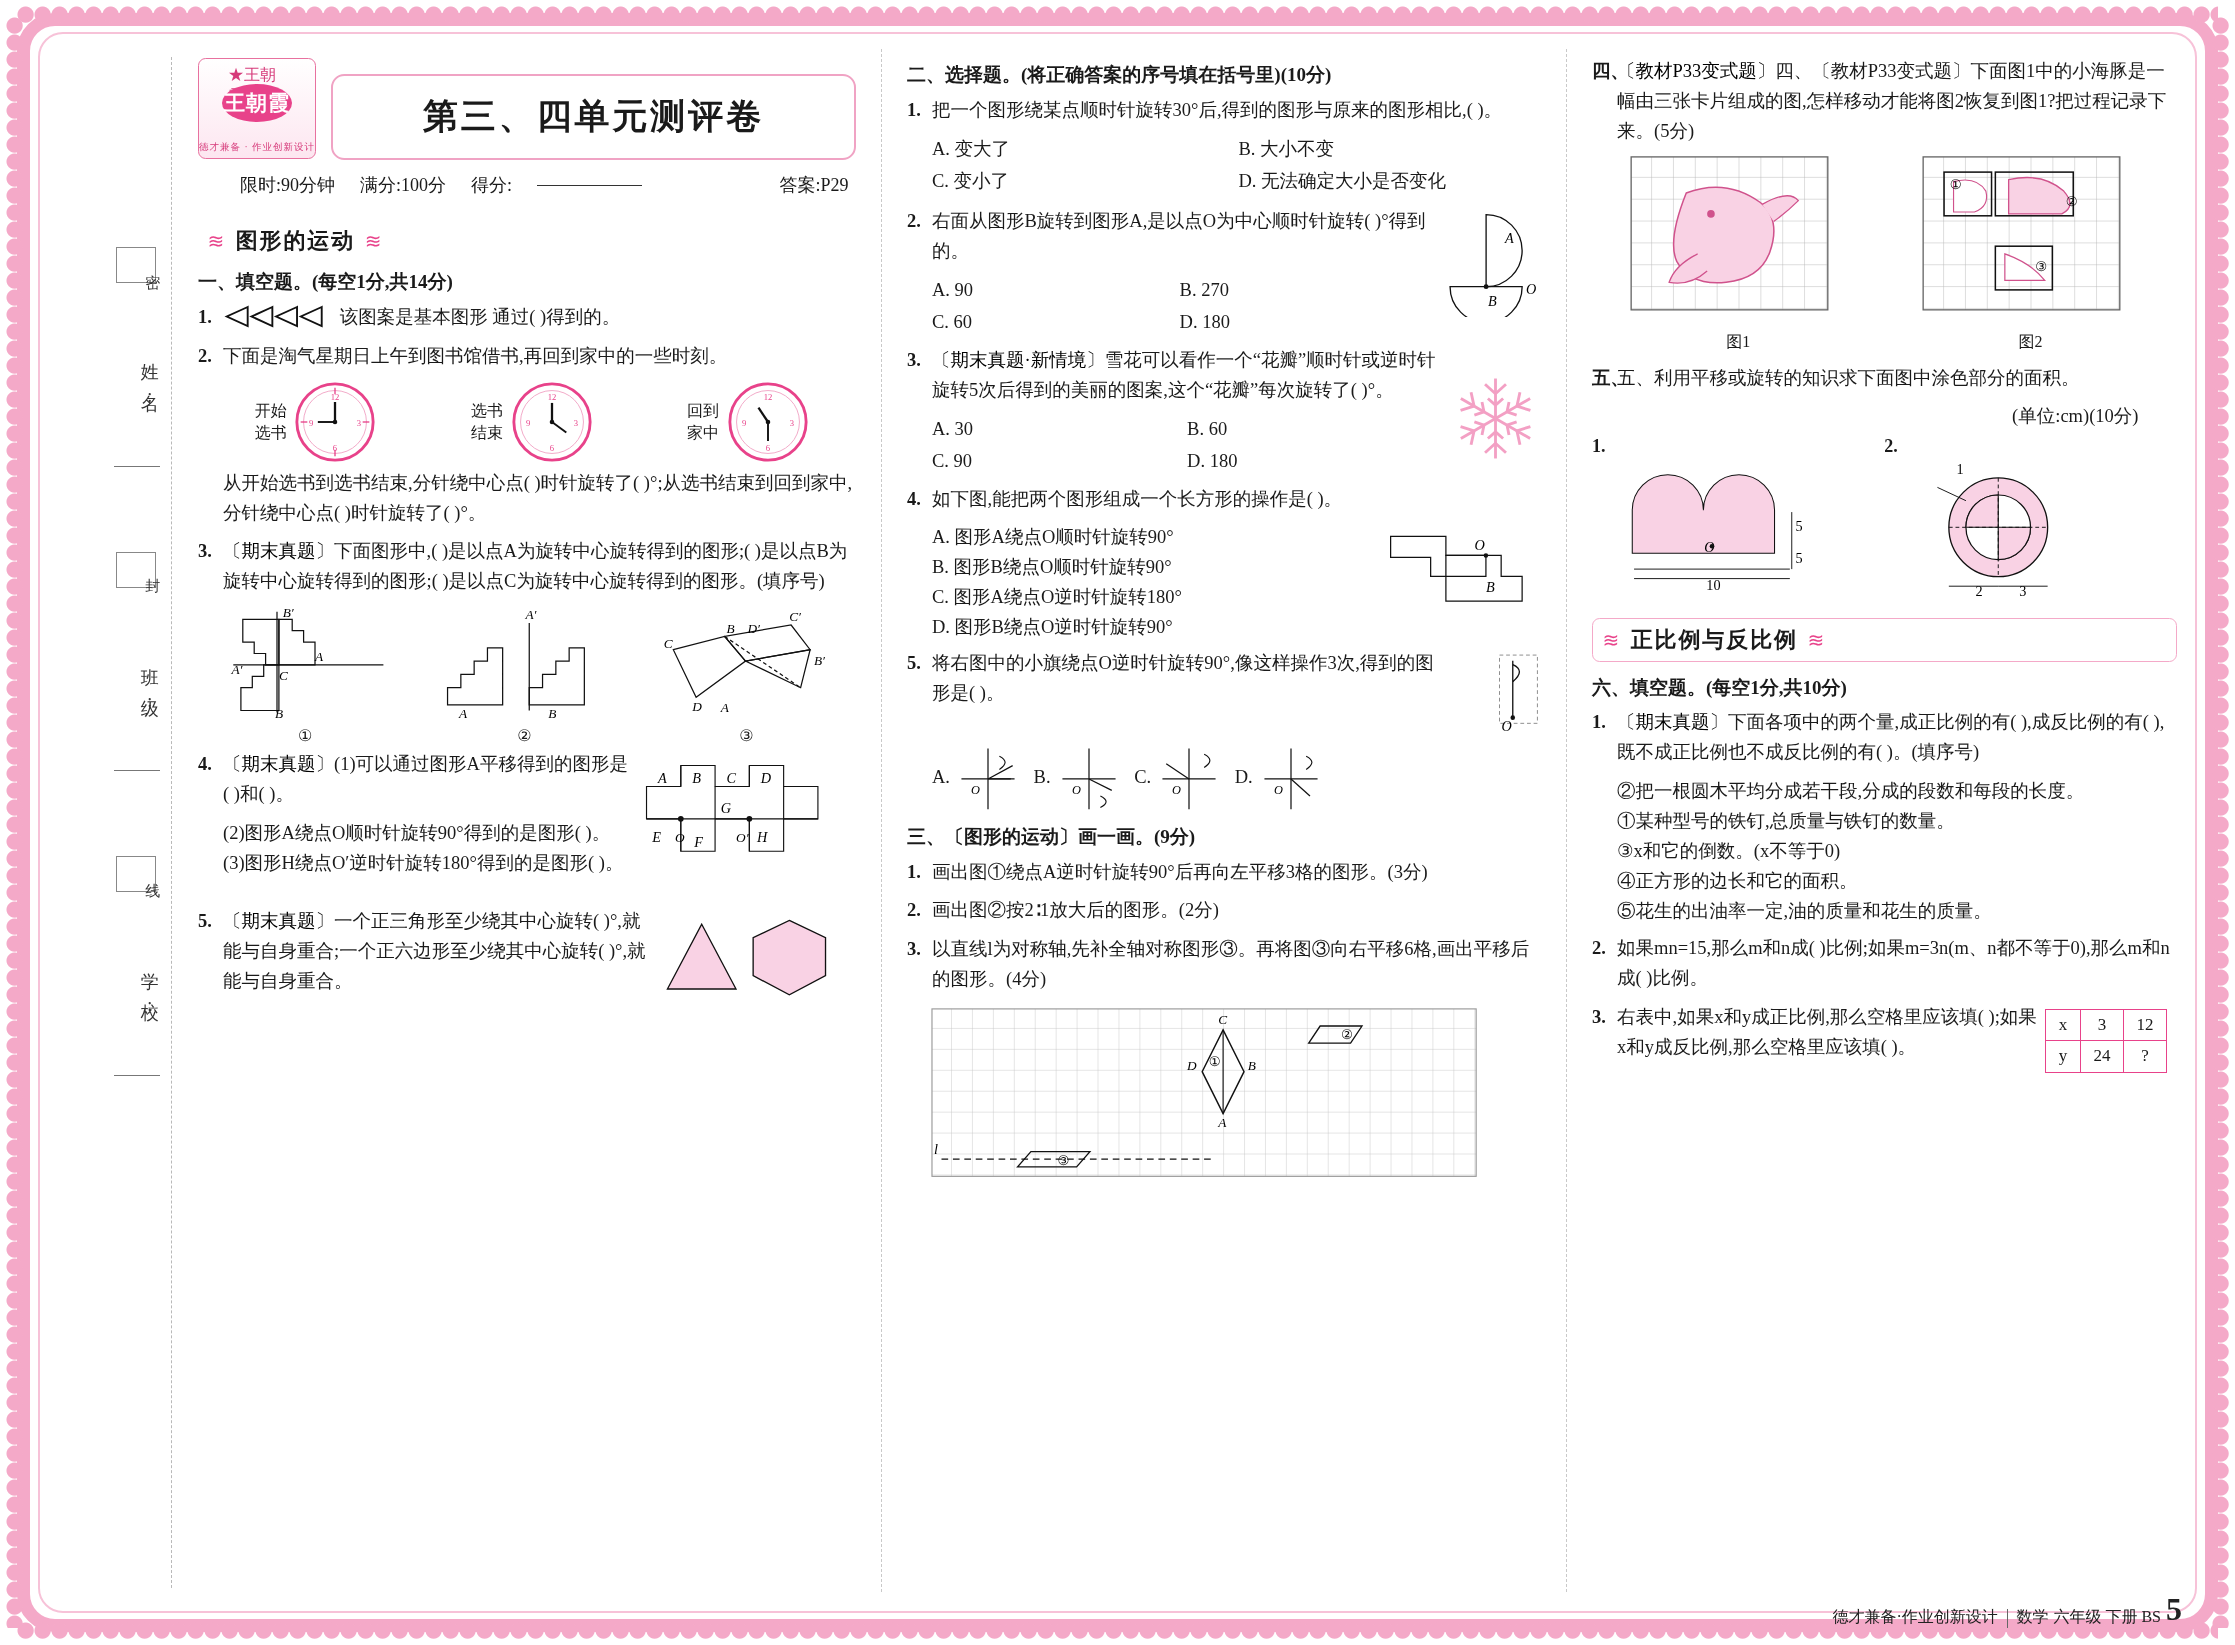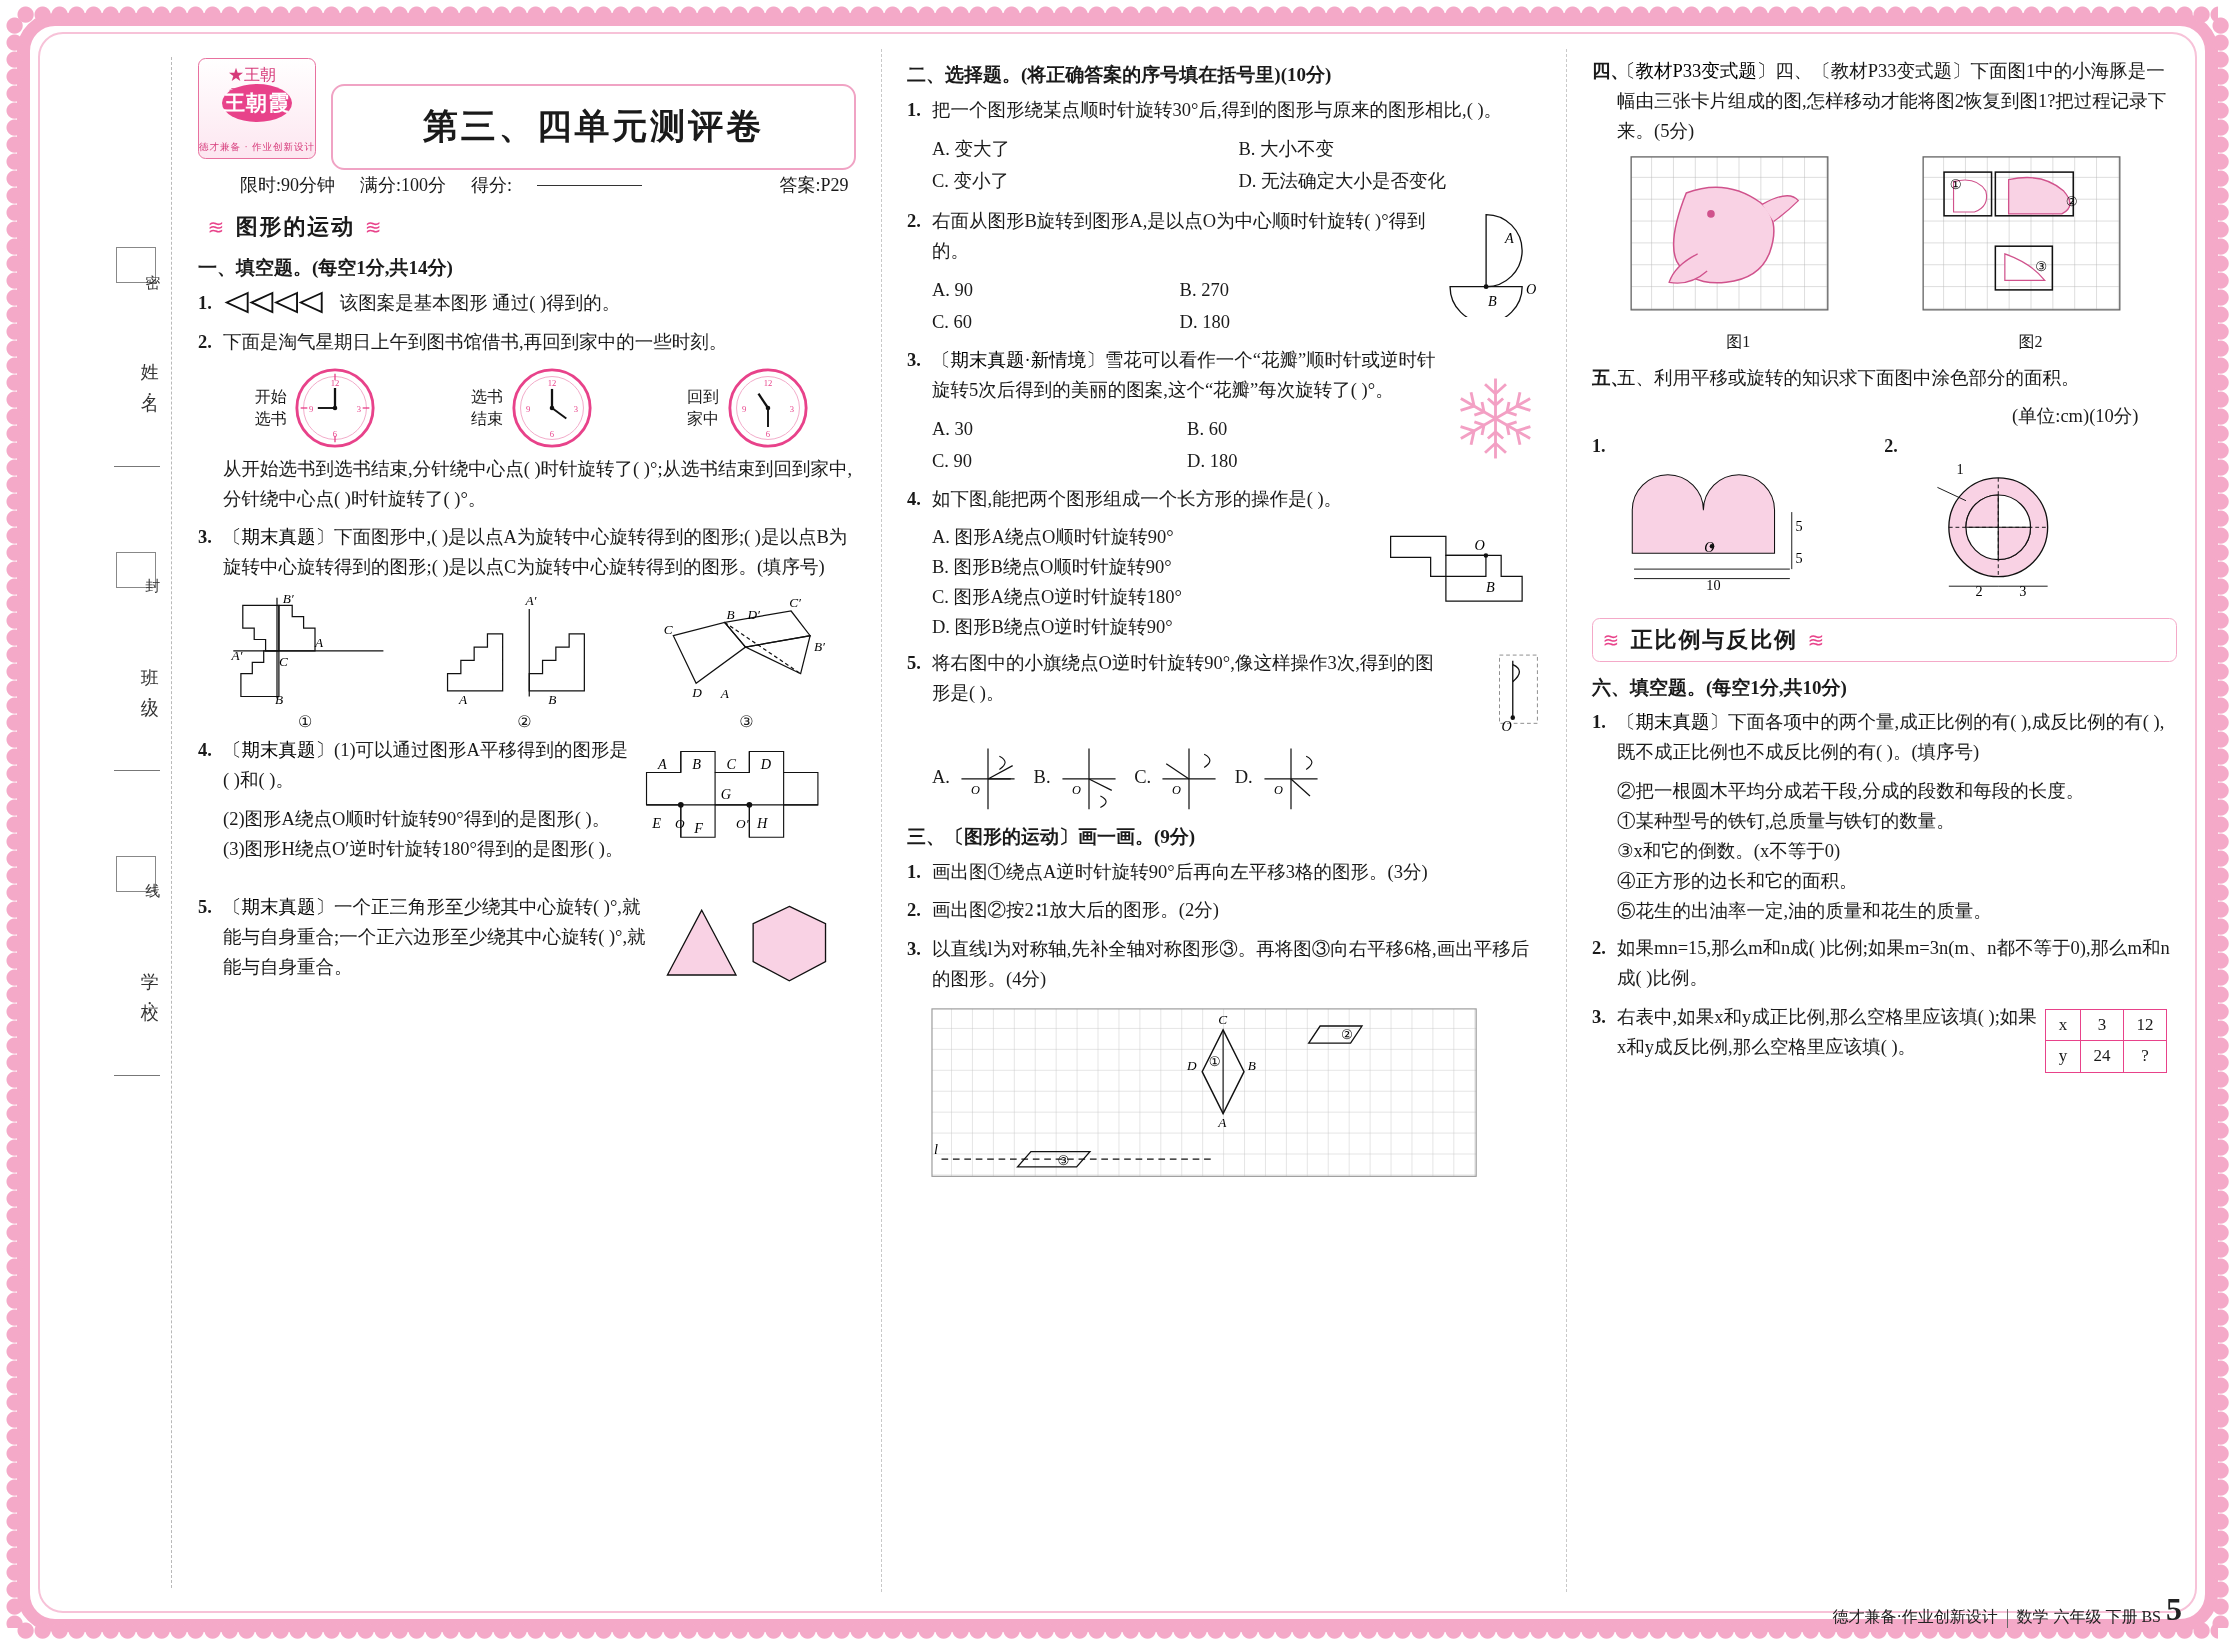--- a/index.html
+++ b/index.html
@@ -91,30 +91,30 @@
     position:absolute;left:50%;top:25px;transform:translateX(-50%);
     width:70px;height:38px;border-radius:50%;
     background:#e8428a;color:#fff;font-size:21px;font-weight:bold;
     text-align:center;line-height:38px;letter-spacing:1px;
   }
   .logo .sub{
     position:absolute;left:0;right:0;bottom:4.8px;text-align:right;
     font-size:9.5px;color:#d63a7a;letter-spacing:1px;
   }
   .title-box{
-    position:absolute;left:133px;right:0;top:27px;height:82px;
+    position:absolute;left:133px;right:0;top:17px;height:82px;
     border:2.9px solid #f0a3c4;border-radius:13.3px;
     display:flex;align-items:center;justify-content:center;
     background:#fff;
   }
   .title-box span{font-size:35px;font-weight:bold;letter-spacing:2.9px;}
 
   .meta-row{
     display:flex;align-items:center;font-size:18px;
-    padding-left:42px;margin-bottom:15px;gap:25px;
+    padding-left:42px;margin-bottom:29px;gap:25px;
   }
   .meta-row .blank{display:inline-block;width:105px;border-bottom:1px solid #333;}
   .meta-row .ans{margin-left:auto;margin-right:7.6px;}
 
   
   .sec-head{
     text-align:left;font-size:22px;font-weight:bold;
     margin:3.8px 0 13.3px 0;letter-spacing:1.9px;
   }
   .sec-head .w{color:#e8428a;font-weight:normal;padding:0 9.5px;font-size:20px;}

